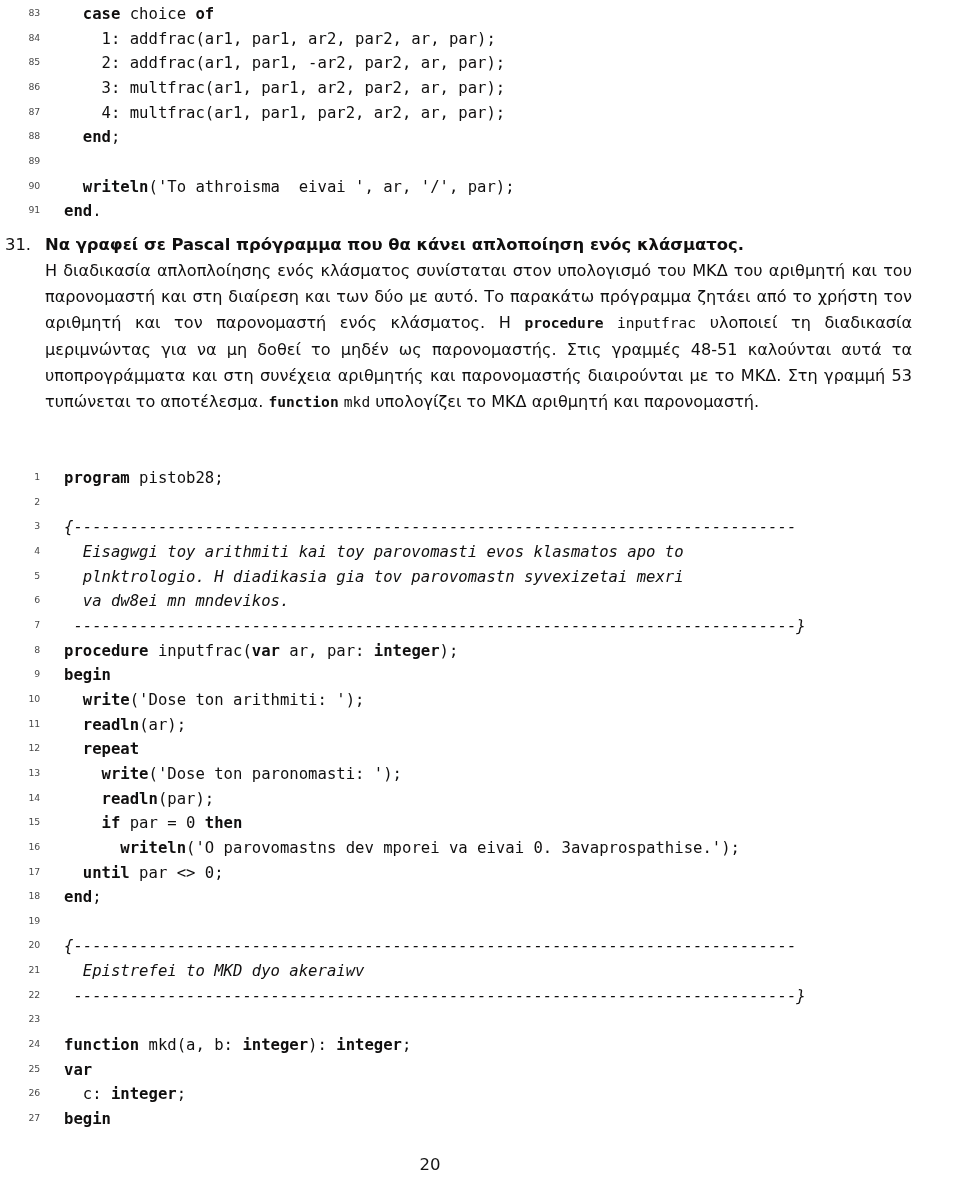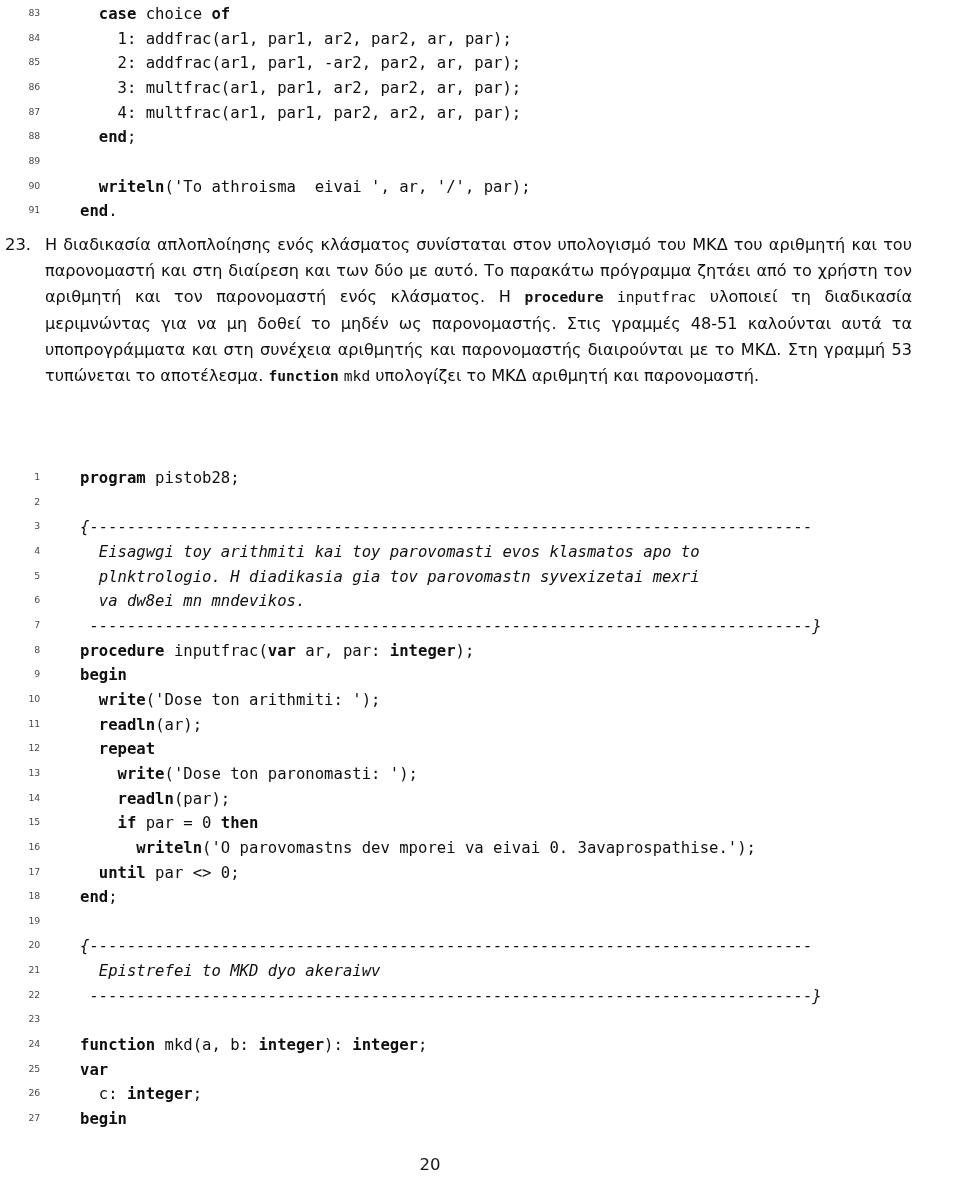--- a/index.html
+++ b/index.html
@@ -27,21 +27,21 @@
   
   .listing {
     font-family: "DejaVu Sans Mono", monospace;
     font-size: 15.6px;
     line-height: 24.66px;
     white-space: pre;
   }
   .code-line {
     position: relative;
     height: 24.66px;
-    padding-left: 40px;
+    padding-left: 24px;
     white-space: pre;
   }
   .lineno {
     position: absolute;
     left: 0;
     top: 6px;
     width: 40px;
     text-align: right;
     font-family: "DejaVu Sans", sans-serif;
     font-size: 9.3px;
@@ -101,21 +101,22 @@
 </style>
 </head>
 <body>
 
 <div id="page">
 
   <div class="listing" id="listing-top" style="position:absolute; left:0; top:2px; width:960px;"><div class="code-line"><span class="lineno">83</span><span class="ctext">  <span class="kw">case</span><span> choice </span><span class="kw">of</span></span></div><div class="code-line"><span class="lineno">84</span><span class="ctext">    <span>1: addfrac(ar1, par1, ar2, par2, ar, par);</span></span></div><div class="code-line"><span class="lineno">85</span><span class="ctext">    <span>2: addfrac(ar1, par1, -ar2, par2, ar, par);</span></span></div><div class="code-line"><span class="lineno">86</span><span class="ctext">    <span>3: multfrac(ar1, par1, ar2, par2, ar, par);</span></span></div><div class="code-line"><span class="lineno">87</span><span class="ctext">    <span>4: multfrac(ar1, par1, par2, ar2, ar, par);</span></span></div><div class="code-line"><span class="lineno">88</span><span class="ctext">  <span class="kw">end</span><span>;</span></span></div><div class="code-line"><span class="lineno">89</span><span class="ctext"></span></div><div class="code-line"><span class="lineno">90</span><span class="ctext">  <span class="kw">writeln</span><span>('To athroisma  eivai ', ar, '/', par);</span></span></div><div class="code-line"><span class="lineno">91</span><span class="ctext"><span class="kw">end</span><span>.</span></span></div></div>
 
   <div class="exercise" style="top:232px;">
     <div class="ex-head">
-      <span class="ex-num">23.</span>
+      <span class="ex-num">31.</span>
+      <span>Να γραφεί σε Pascal πρόγραμμα που θα κάνει απλοποίηση ενός κλάσματος.</span>
     </div>
     <div class="ex-body" id="exercise-body"><span>Η διαδικασία απλοπλοίησης ενός κλάσματος συνίσταται στον υπολογισμό του ΜΚΔ του αριθμητή και του παρονομαστή και στη διαίρεση και των δύο με αυτό. Το παρακάτω πρόγραμμα ζητάει από το χρήστη τον αριθμητή και τον παρονομαστή ενός κλάσματος. Η </span><span class="mono b">procedure</span><span> </span><span class="mono">inputfrac</span><span> υλοποιεί τη διαδικασία μεριμνώντας για να μη δοθεί το μηδέν ως παρονομαστής. Στις γραμμές 48-51 καλούνται αυτά τα υποπρογράμματα και στη συνέχεια αριθμητής και παρονομαστής διαιρούνται με το ΜΚΔ. Στη γραμμή 53 τυπώνεται το αποτέλεσμα. </span><span class="mono b">function</span><span> </span><span class="mono">mkd</span><span> υπολογίζει το ΜΚΔ αριθμητή και παρονομαστή.</span></div>
   </div>
 
   <div class="listing" id="listing-main" style="position:absolute; left:0; top:466px; width:960px;"><div class="code-line"><span class="lineno">1</span><span class="ctext"><span class="kw">program</span><span> pistob28;</span></span></div><div class="code-line"><span class="lineno">2</span><span class="ctext"></span></div><div class="code-line"><span class="lineno">3</span><span class="ctext"><span class="cm">{-----------------------------------------------------------------------------</span></span></div><div class="code-line"><span class="lineno">4</span><span class="ctext">  <span class="cm">Eisagwgi toy arithmiti kai toy parovomasti evos klasmatos apo to</span></span></div><div class="code-line"><span class="lineno">5</span><span class="ctext">  <span class="cm">plnktrologio. H diadikasia gia tov parovomastn syvexizetai mexri</span></span></div><div class="code-line"><span class="lineno">6</span><span class="ctext">  <span class="cm">va dw8ei mn mndevikos.</span></span></div><div class="code-line"><span class="lineno">7</span><span class="ctext"><span class="cm"> -----------------------------------------------------------------------------}</span></span></div><div class="code-line"><span class="lineno">8</span><span class="ctext"><span class="kw">procedure</span><span> inputfrac(</span><span class="kw">var</span><span> ar, par: </span><span class="kw">integer</span><span>);</span></span></div><div class="code-line"><span class="lineno">9</span><span class="ctext"><span class="kw">begin</span></span></div><div class="code-line"><span class="lineno">10</span><span class="ctext">  <span class="kw">write</span><span>('Dose ton arithmiti: ');</span></span></div><div class="code-line"><span class="lineno">11</span><span class="ctext">  <span class="kw">readln</span><span>(ar);</span></span></div><div class="code-line"><span class="lineno">12</span><span class="ctext">  <span class="kw">repeat</span></span></div><div class="code-line"><span class="lineno">13</span><span class="ctext">    <span class="kw">write</span><span>('Dose ton paronomasti: ');</span></span></div><div class="code-line"><span class="lineno">14</span><span class="ctext">    <span class="kw">readln</span><span>(par);</span></span></div><div class="code-line"><span class="lineno">15</span><span class="ctext">    <span class="kw">if</span><span> par = 0 </span><span class="kw">then</span></span></div><div class="code-line"><span class="lineno">16</span><span class="ctext">      <span class="kw">writeln</span><span>('O parovomastns dev mporei va eivai 0. 3avaprospathise.');</span></span></div><div class="code-line"><span class="lineno">17</span><span class="ctext">  <span class="kw">until</span><span> par &lt;&gt; 0;</span></span></div><div class="code-line"><span class="lineno">18</span><span class="ctext"><span class="kw">end</span><span>;</span></span></div><div class="code-line"><span class="lineno">19</span><span class="ctext"></span></div><div class="code-line"><span class="lineno">20</span><span class="ctext"><span class="cm">{-----------------------------------------------------------------------------</span></span></div><div class="code-line"><span class="lineno">21</span><span class="ctext">  <span class="cm">Epistrefei to MKD dyo akeraiwv</span></span></div><div class="code-line"><span class="lineno">22</span><span class="ctext"><span class="cm"> -----------------------------------------------------------------------------}</span></span></div><div class="code-line"><span class="lineno">23</span><span class="ctext"></span></div><div class="code-line"><span class="lineno">24</span><span class="ctext"><span class="kw">function</span><span> mkd(a, b: </span><span class="kw">integer</span><span>): </span><span class="kw">integer</span><span>;</span></span></div><div class="code-line"><span class="lineno">25</span><span class="ctext"><span class="kw">var</span></span></div><div class="code-line"><span class="lineno">26</span><span class="ctext">  <span>c: </span><span class="kw">integer</span><span>;</span></span></div><div class="code-line"><span class="lineno">27</span><span class="ctext"><span class="kw">begin</span></span></div></div>
 
   <div id="page-number">20</div>
 
 </div>
 

